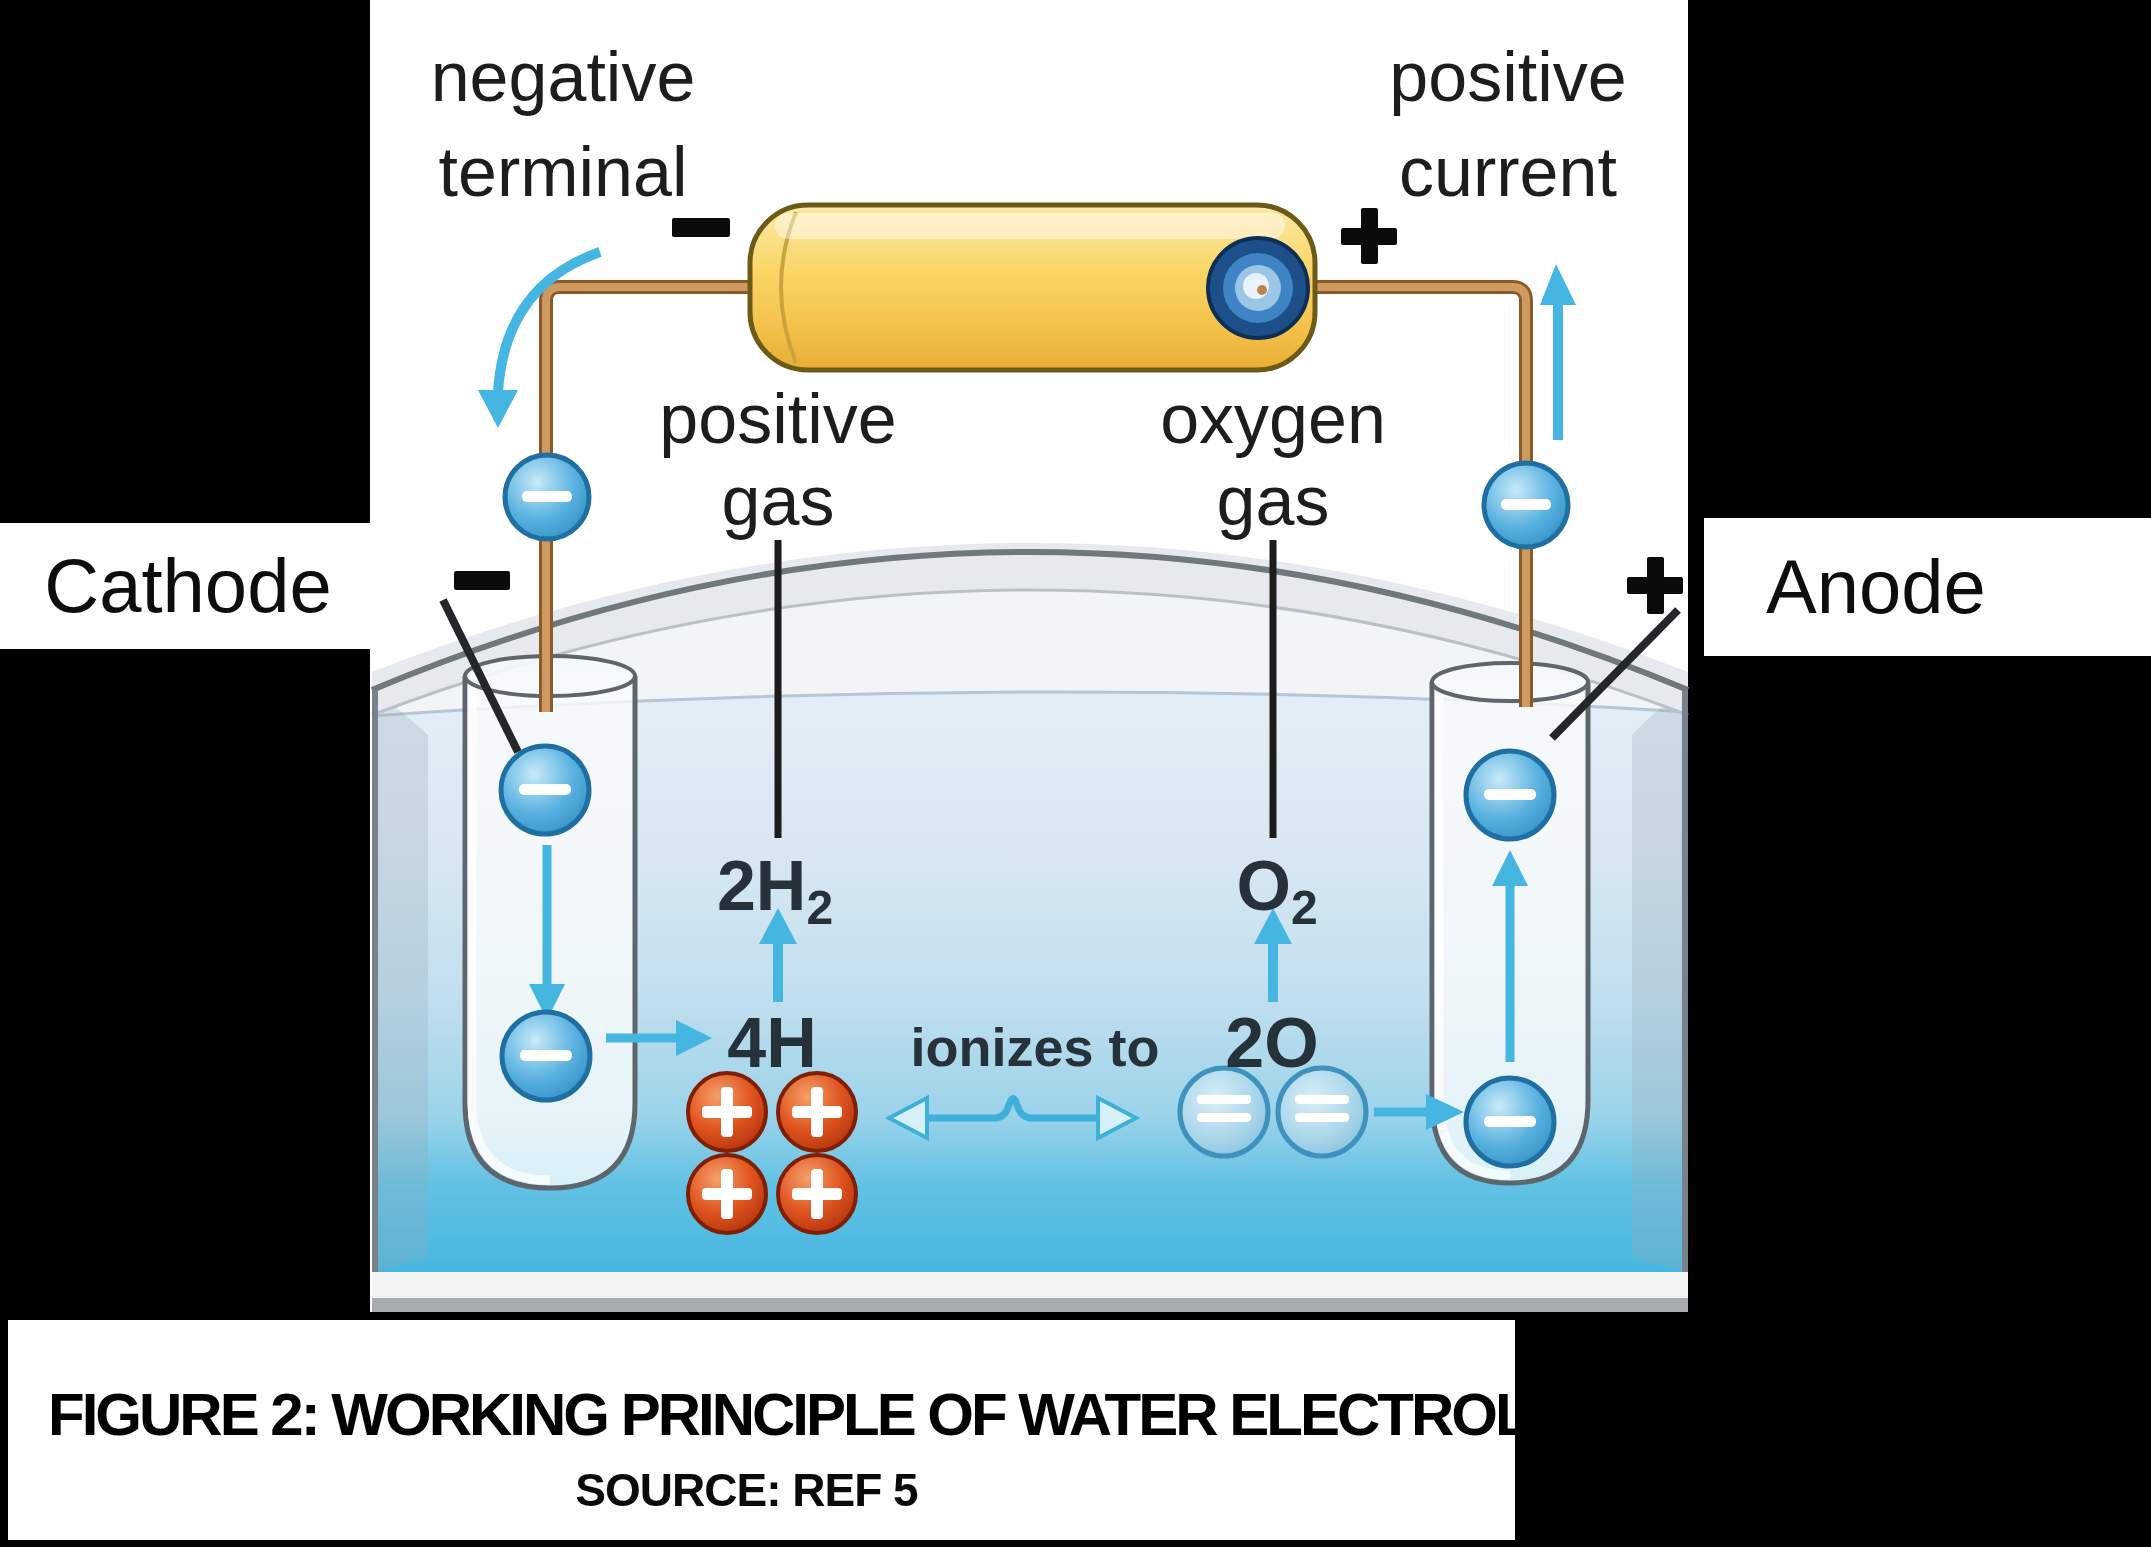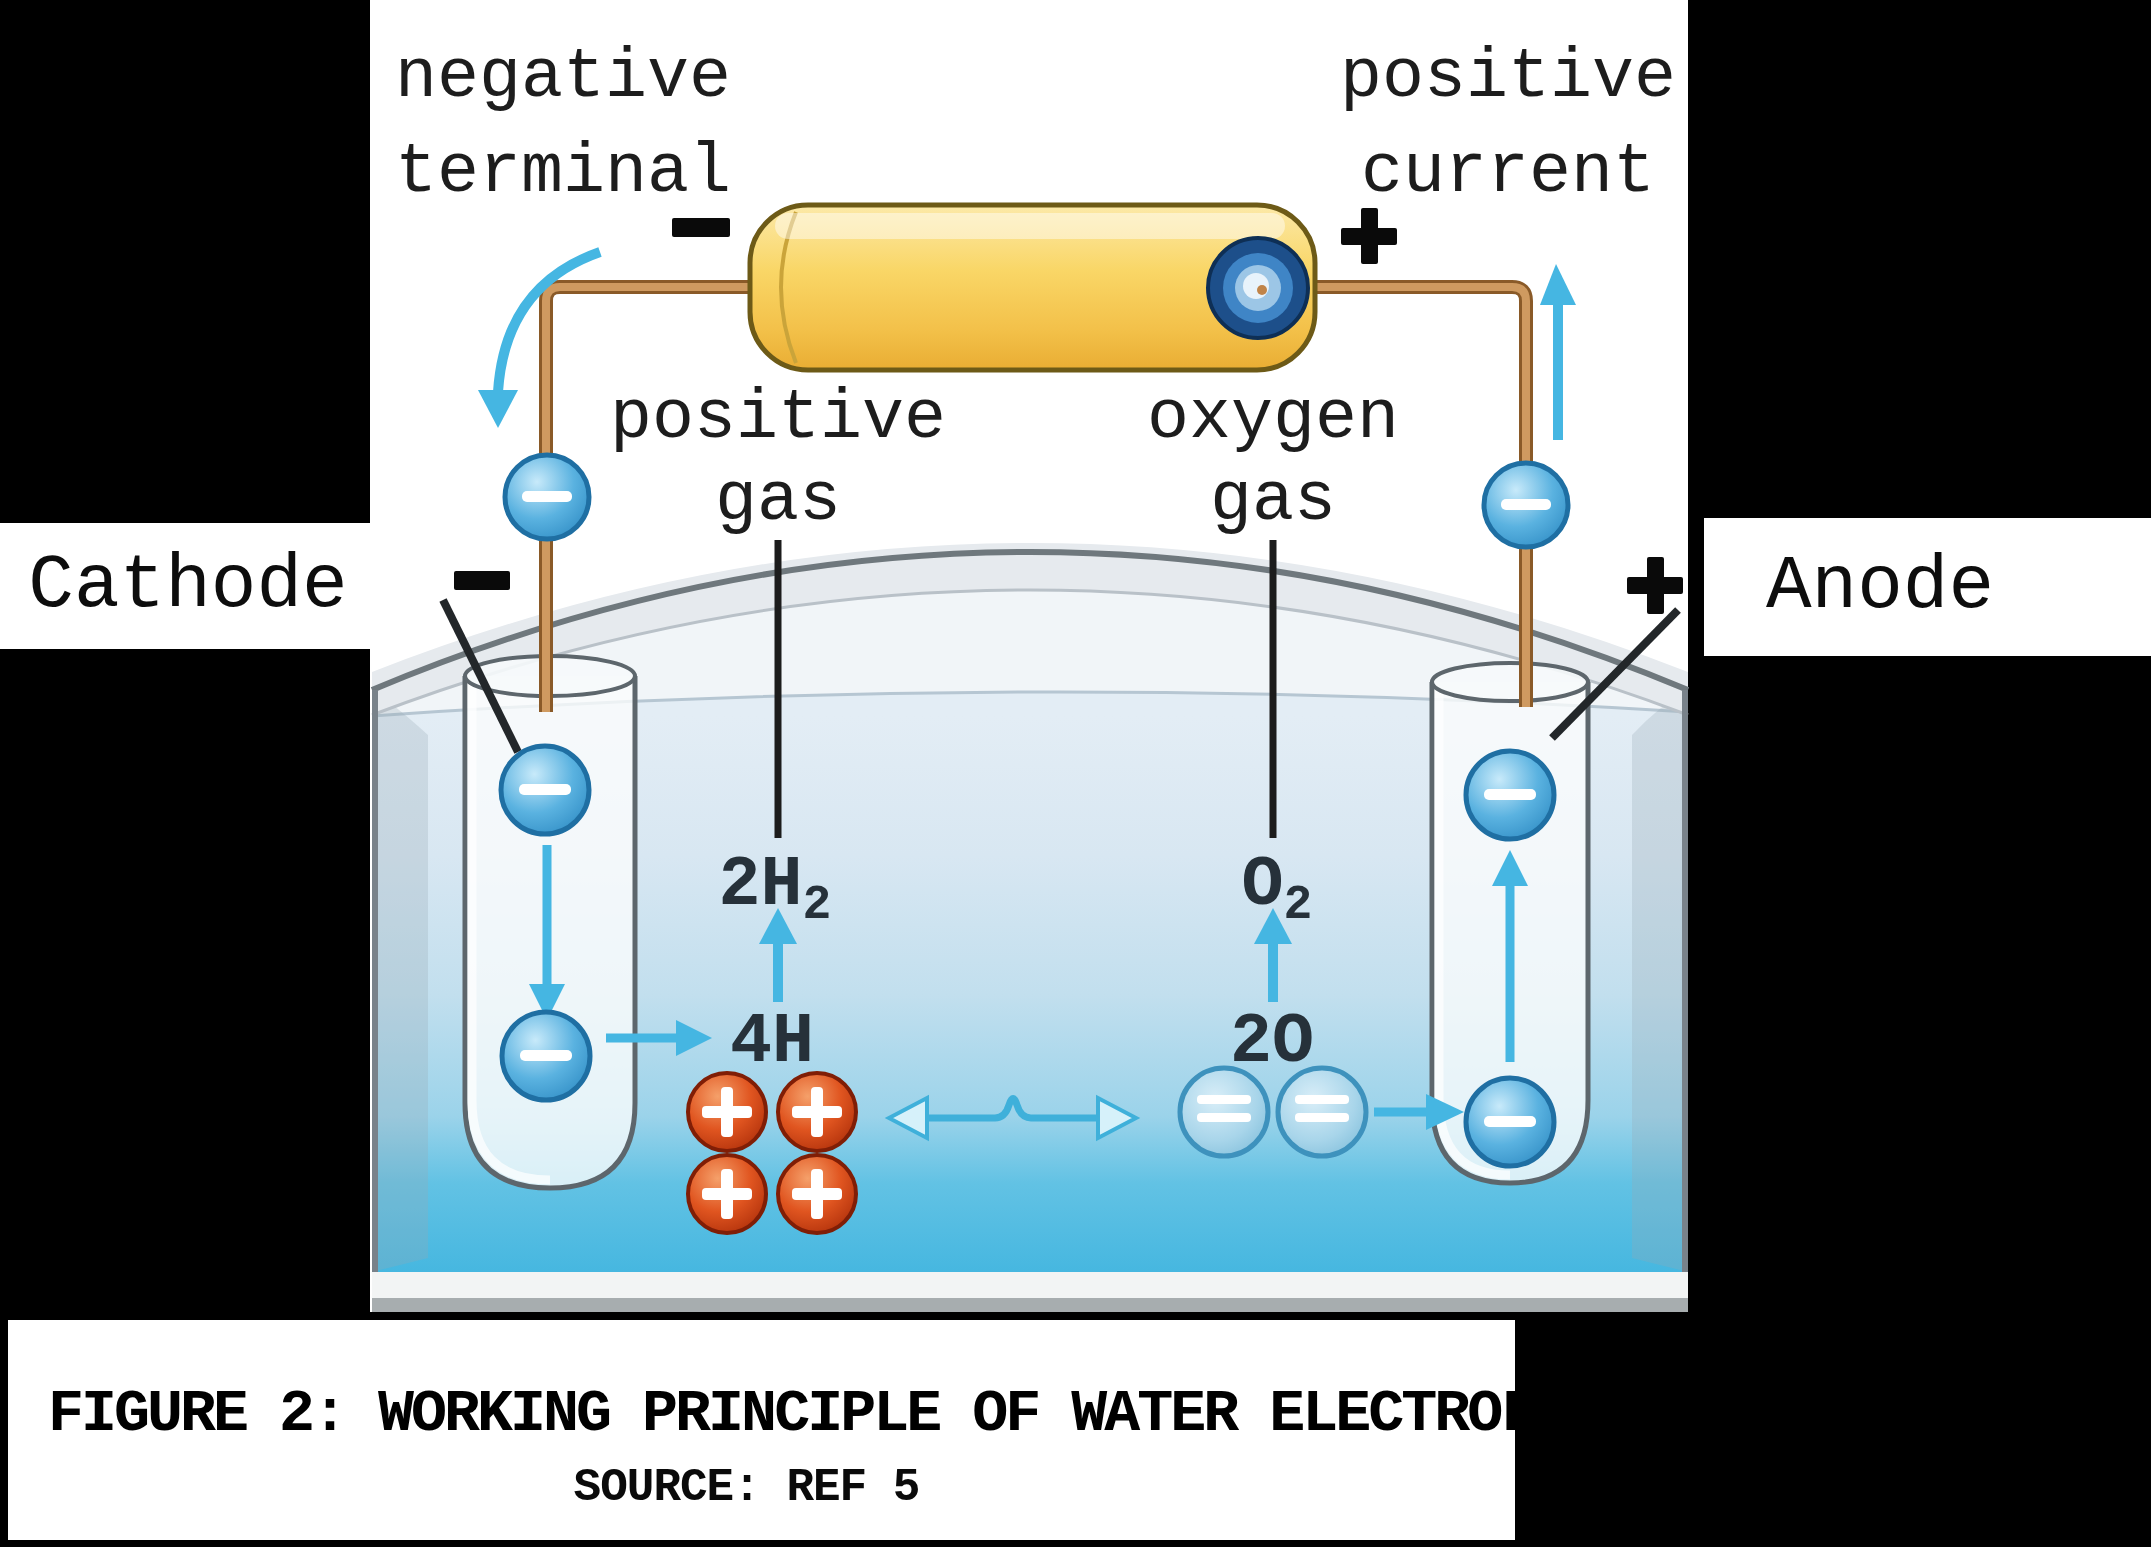--- a/index.html
+++ b/index.html
@@ -1,17 +1,17 @@
 <!DOCTYPE html>
 <html><head>
 <meta charset="utf-8">
 <style>
   html,body{margin:0;padding:0;background:#000;}
   #stage{position:relative;width:2151px;height:1547px;background:#000;overflow:hidden;
-         font-family:Liberation Mono, monospace;}
+         font-family:Liberation Sans, sans-serif;}
   #diagram-bg{position:absolute;left:370px;top:0;width:1318px;height:1312px;background:#fff;}
   #art{position:absolute;left:0;top:0;width:2151px;height:1547px;}
   .txt{position:absolute;white-space:pre-line;color:#1d1d1d;line-height:86px;font-size:70px;
        text-align:center;transform:translateX(-50%);}
   .chem{position:absolute;transform:translateX(-50%);font-weight:700;color:#26313a;font-size:70px;
         white-space:nowrap;}
   .chem .sub{font-size:48px;vertical-align:-14px;}
   #dc-label{position:absolute;left:1003px;top:218px;transform:translateX(-50%);text-align:center;
         font-size:58px;line-height:72px;font-weight:700;color:#3a3420;white-space:pre-line;}
   #ionizes-label{position:absolute;left:1035px;top:1016px;transform:translateX(-50%);
@@ -243,20 +243,21 @@
   <div class="txt" style="left:1273px;top:378px;line-height:82px;">oxygen
 gas</div>
 
   <div class="chem" style="left:775px;top:846px;"><span>2H</span><span class="sub">2</span><span></span></div>
 
 
   <div class="chem" style="left:1277px;top:846px;"><span>O</span><span class="sub">2</span><span></span></div>
 
   <div class="chem" style="left:772px;top:1003px;">4H</div>
   <div class="chem" style="left:1272px;top:1003px;">2O</div>
+  <div id="ionizes-label">ionizes to</div>
 
   <div class="side-box" id="cathode-box">
     <div class="bt">Cathode</div>
   </div>
   <div class="side-box" id="anode-box">
     <div class="bt">Anode</div>
   </div>
 
   <div id="caption-box">
     <div id="caption-title">FIGURE 2: WORKING PRINCIPLE OF WATER ELECTROLYSIS</div>

